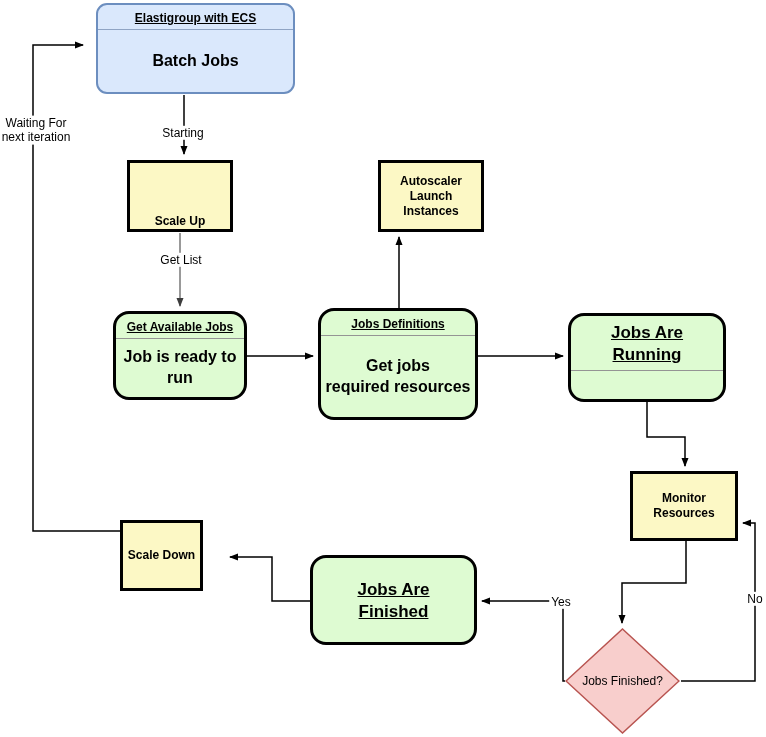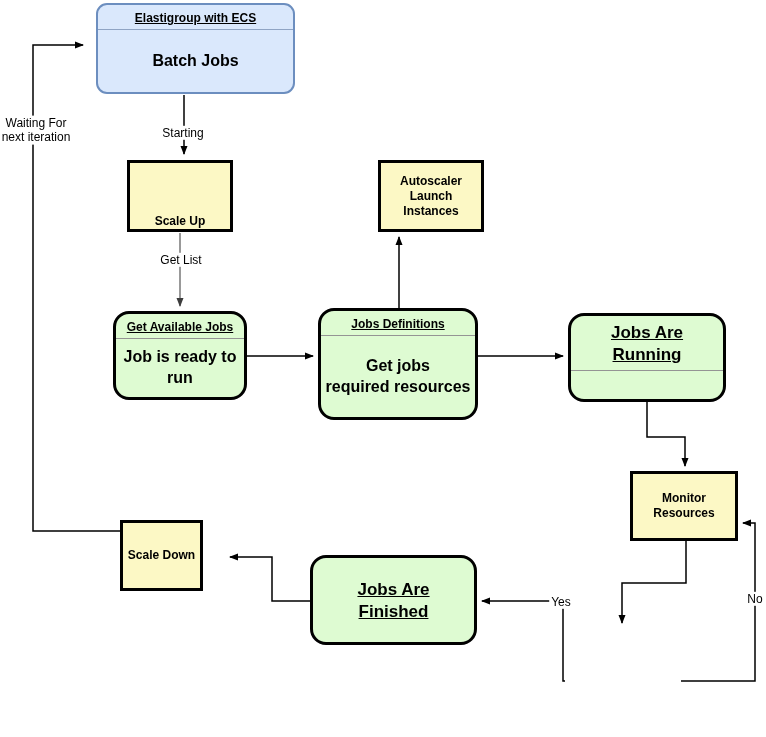--- a/index.html
+++ b/index.html
@@ -128,20 +128,26 @@
 
   <div class="node proc" style="left:120px;top:520px;width:83px;height:71px;">
     <span>Scale Down</span>
   </div>
 
   <div class="node green big-center" style="left:310px;top:555px;width:167px;height:90px;">
     <div class="hdr-big">Jobs Are
 Finished</div>
   </div>
 
+  <div class="node diamond" style="left:565px;top:628px;width:115px;height:106px;">
+    <svg width="115" height="106" viewBox="0 0 115 106">
+      <polygon points="57.5,1 114,53 57.5,105 1,53" fill="#F8CECC" stroke="#B85450" stroke-width="1.5"></polygon>
+    </svg>
+    <div class="dlabel">Jobs Finished?</div>
+  </div>
 
   <div class="elabel" style="left:183px;top:133px;">Starting</div>
   <div class="elabel" style="left:181px;top:260px;">Get List</div>
   <div class="elabel" style="left:36px;top:130px;">Waiting For
 next iteration</div>
   <div class="elabel" style="left:561px;top:602px;">Yes</div>
   <div class="elabel" style="left:755px;top:599px;">No</div>
 
 </div>
 

